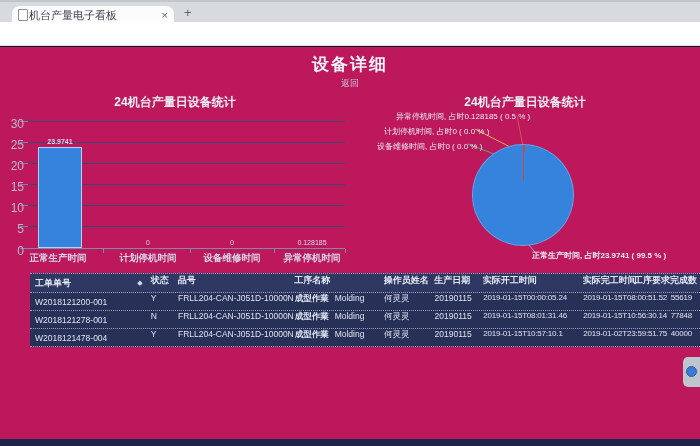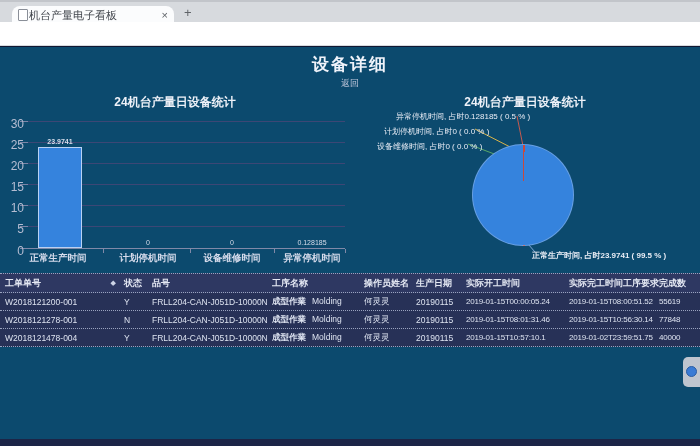--- a/index.html
+++ b/index.html
@@ -24,21 +24,21 @@
   #insecure{font-size:9px;color:#5f6368;margin-right:5px;}
   #url-div{width:1px;height:10px;background:#dadce0;margin-right:6px;}
   #url-host{font-size:9px;color:#202124;font-weight:bold;}
   #url-rest{font-size:9px;color:#5f6368;}
   #zoom-ic{left:606px;top:28px;}
   #star-ic{left:630px;top:26px;font-size:12px;color:#5f6368;}
   #avatar{left:653px;top:26px;}
   #menu-ic{left:681px;top:26px;font-size:12px;color:#5f6368;letter-spacing:0;}
 
   
-  #page{left:0;top:46px;width:700px;height:400px;background:#0c4a6e;color:#e8ecf5;border-top:1px solid #101732;box-sizing:border-box;}
+  #page{left:0;top:46px;width:700px;height:400px;background:#be185d;color:#e8ecf5;border-top:1px solid #101732;box-sizing:border-box;}
   #pg-title{left:0;top:6px;width:700px;text-align:center;font-size:17px;font-weight:bold;letter-spacing:2px;color:#f0f3fa;}
   #back-link{left:0;top:30px;width:700px;text-align:center;font-size:9px;color:#bfc6da;cursor:pointer;}
 
   .chart-title{top:47px;width:350px;text-align:center;font-size:12px;font-weight:bold;color:#eef1f8;}
   #bar-title{left:0;} #pie-title{left:350px;}
 
   .grid{left:28px;width:317px;height:1px;background:#3d4775;}
   .tickstub{left:20px;width:8px;height:1px;background:#7d87a8;}
   #axis-x{left:28px;top:201px;width:317px;height:1px;background:#8089a8;}
   .xtick{top:202px;width:1px;height:4px;background:#8089a8;}
@@ -47,21 +47,21 @@
   .vlab{font-size:7px;color:#d7ddeb;text-align:center;width:80px;}
   .catlab{top:205px;width:90px;text-align:center;font-size:9.5px;font-weight:bold;color:#d7dcec;}
 
   #pie{left:472px;top:97px;width:102px;height:102px;border-radius:50%;
        background:conic-gradient(#c9493d 0deg 2deg,#3583dd 2deg 360deg);
        border:1px solid rgba(200,215,240,.35);box-sizing:border-box;}
   .pielab{font-size:8px;color:#e8ecf5;white-space:nowrap;}
 
   
   #tbl{left:0;top:226px;width:700px;}
-  .trow{display:flex;height:17px;align-items:center;background:#273157;border-bottom:1px dotted #9aa3bf;}
+  .trow{display:flex;height:17px;background:#273157;border-bottom:1px dotted #9aa3bf;margin-left:30px;}
   #thead{height:18px;background:#2e3862;border-top:1px dotted #9aa3bf;font-weight:bold;}
   .trow>div{box-sizing:border-box;white-space:nowrap;overflow:hidden;}
   #thead>div{font-size:9px;color:#e4e8f3;}
   .trow .cell{font-size:8.5px;color:#dde3f0;}
   .c1{width:120px;padding-left:5px;display:flex;align-items:center;justify-content:space-between;}
   .c2{width:32px;padding-left:4px;}
   .c3{width:120px;}
   .c4{width:92px;}
   .c5{width:52px;}
   .c6{width:50px;}

